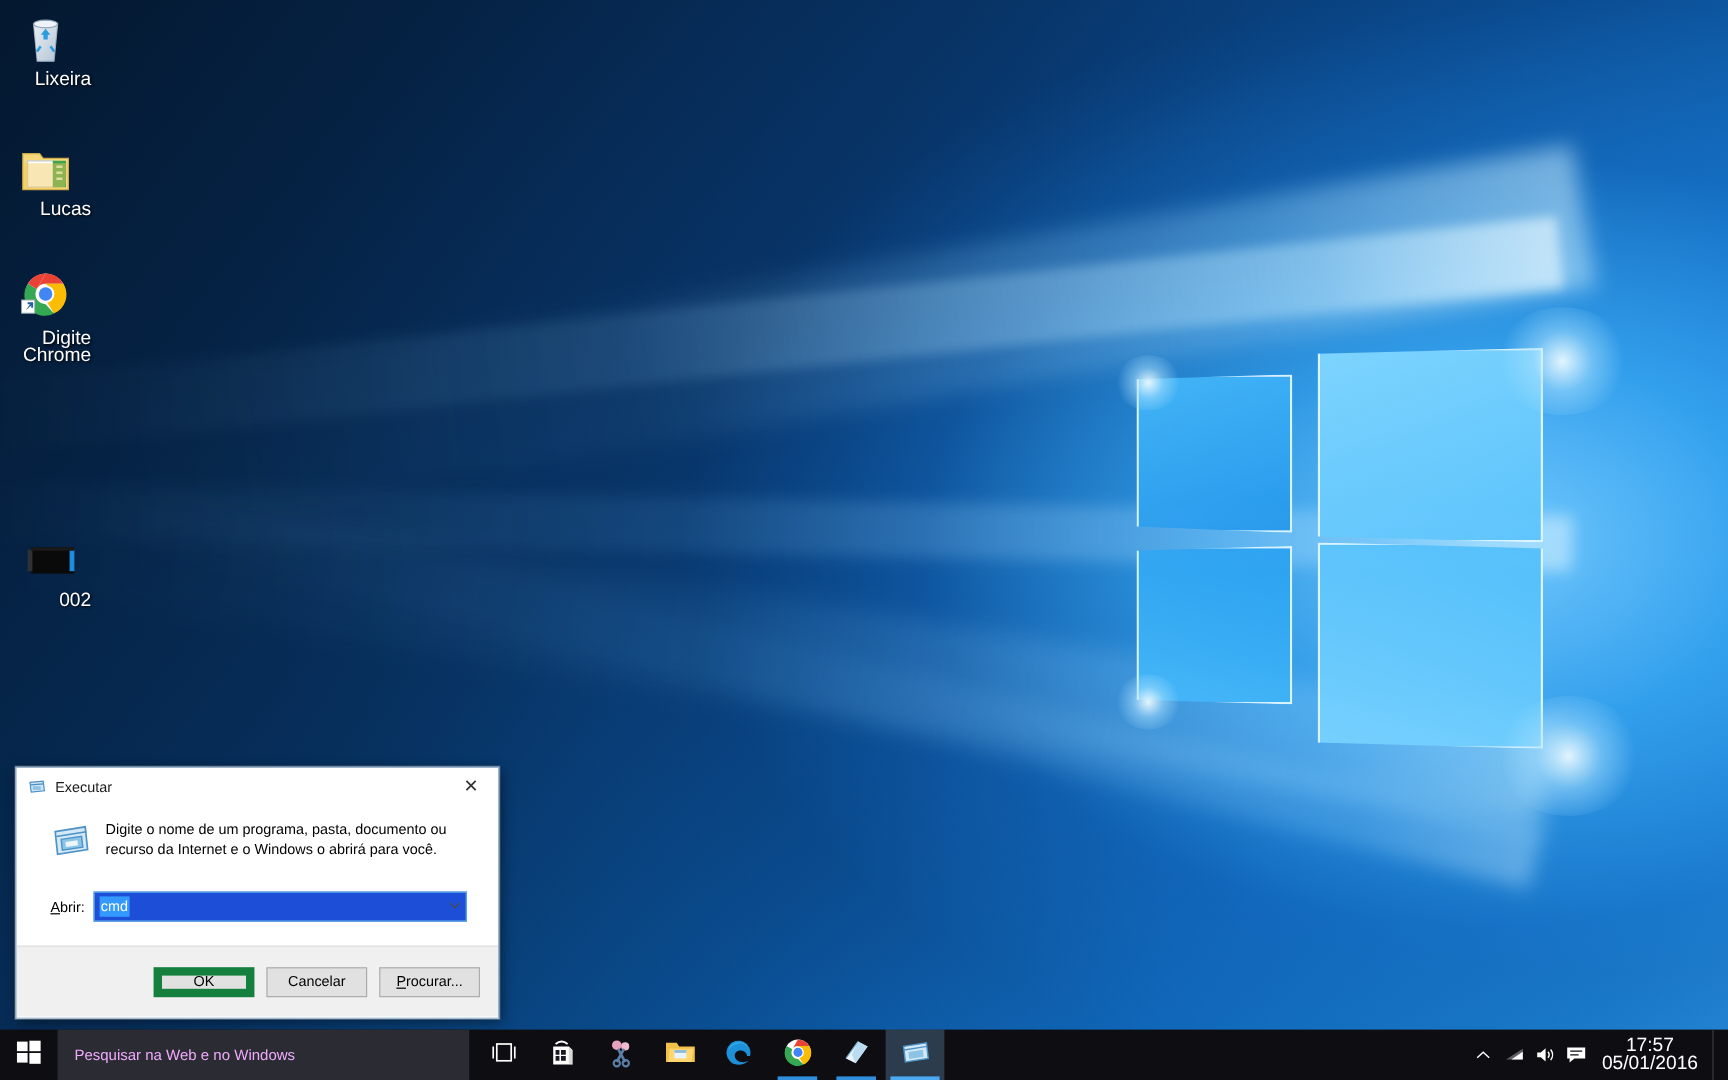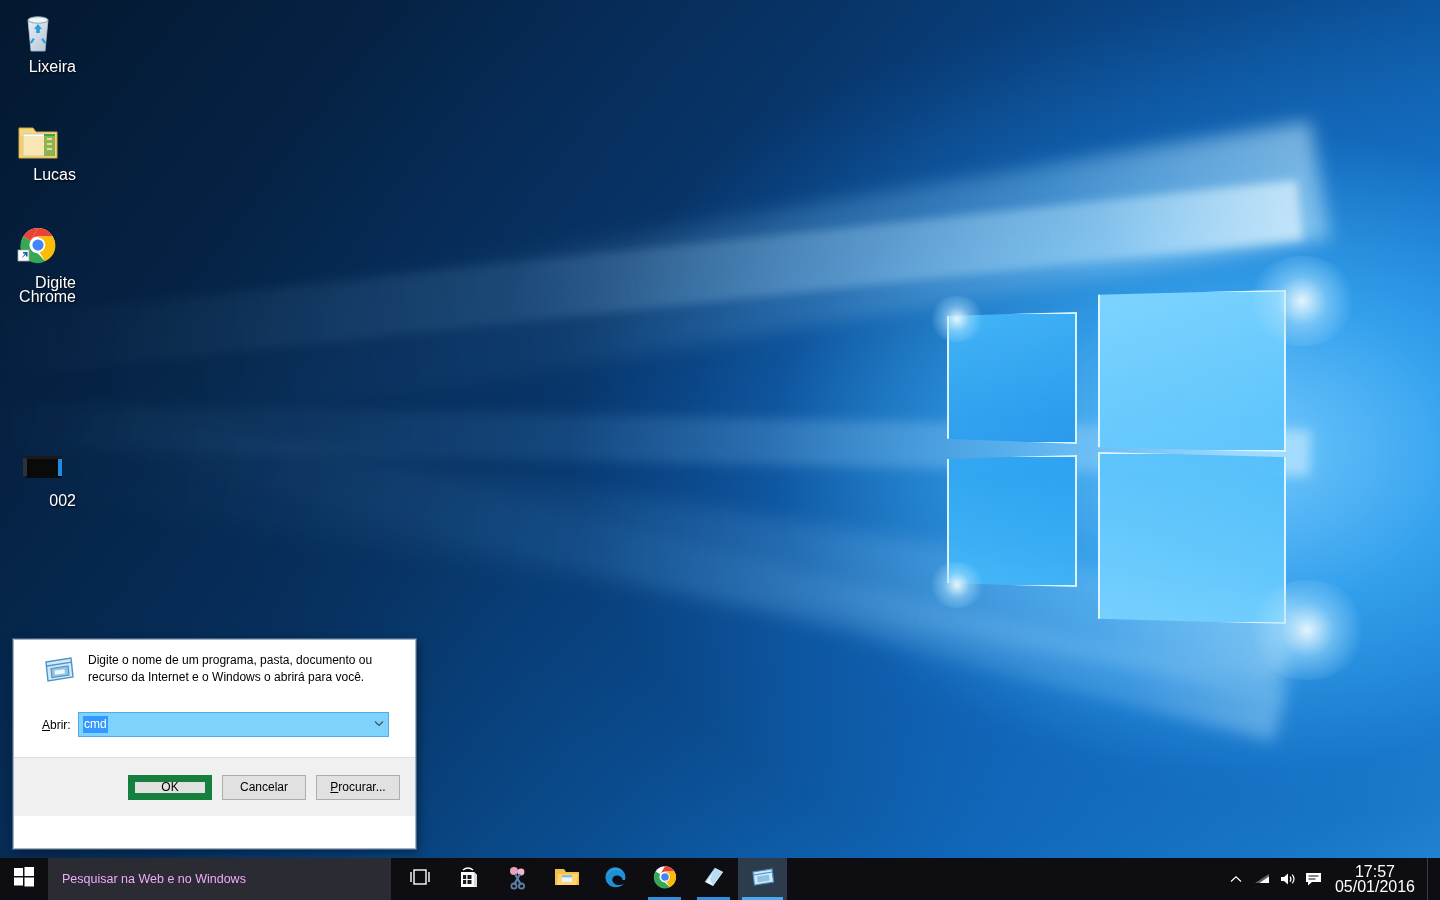--- a/index.html
+++ b/index.html
@@ -199,21 +199,21 @@
     text-align: left;
     padding-left: 14px;
     box-sizing: border-box;
   }
   #run-open-label u { text-decoration: underline; }
   #run-combo {
     position: relative;
     flex: 1;
     height: 23px;
     border: 1px solid #5aa9e6;
-    background: #7dd3fc;
+    background: #1d4ed8;
     display: flex;
     align-items: center;
     margin-right: 12px;
   }
   #run-input-value {
     font-size: 12px;
     background: #3399ff;
     color: #ffffff;
     margin-left: 4px;
     padding: 1px 1px;
@@ -420,20 +420,31 @@
         <rect x="9" y="16" width="4" height="18" fill="#2f3136"></rect>
         <rect x="44" y="16" width="6" height="18" fill="#1f8ddf"></rect>
         <rect x="12" y="14" width="36" height="3" fill="#1a1a1a"></rect>
       </svg>
     </div>
     <span class="label">002</span>
   </div>
 
   <div id="run-dialog">
 
+    <div id="run-titlebar">
+      <span id="run-title-icon">
+        <svg width="16" height="16" viewBox="0 0 16 16">
+          <path d="M2 4 L13 3 L14 11 L3 12 Z" fill="#cfe6f7" stroke="#4a90c2" stroke-width="1"></path>
+          <path d="M2.8 6 L13.2 5.2" stroke="#4a90c2" stroke-width="1"></path>
+          <rect x="4.4" y="7.2" width="6.6" height="3" fill="#7fb9e0" opacity="0.8"></rect>
+        </svg>
+      </span>
+      <span id="run-title-text">Executar</span>
+      <span id="run-close">✕</span>
+    </div>
 
     <div id="run-body">
       <div id="run-desc-row">
         <span id="run-big-icon">
           <svg width="34" height="34" viewBox="0 0 34 34">
             <path d="M4 9 L29 5 L31 24 L6 28 Z" fill="#d3e9f8" stroke="#4f93c6" stroke-width="1.4"></path>
             <path d="M5 13 L30 9.2" stroke="#4f93c6" stroke-width="1.3"></path>
             <path d="M9 15.5 L26 13 L27 22 L10 24.5 Z" fill="#8cc4e6" stroke="#4f93c6" stroke-width="1.2"></path>
             <path d="M12.5 17.6 L22.5 16.2 L23 20.4 L13 21.8 Z" fill="#ffffff" opacity="0.85"></path>
           </svg>

